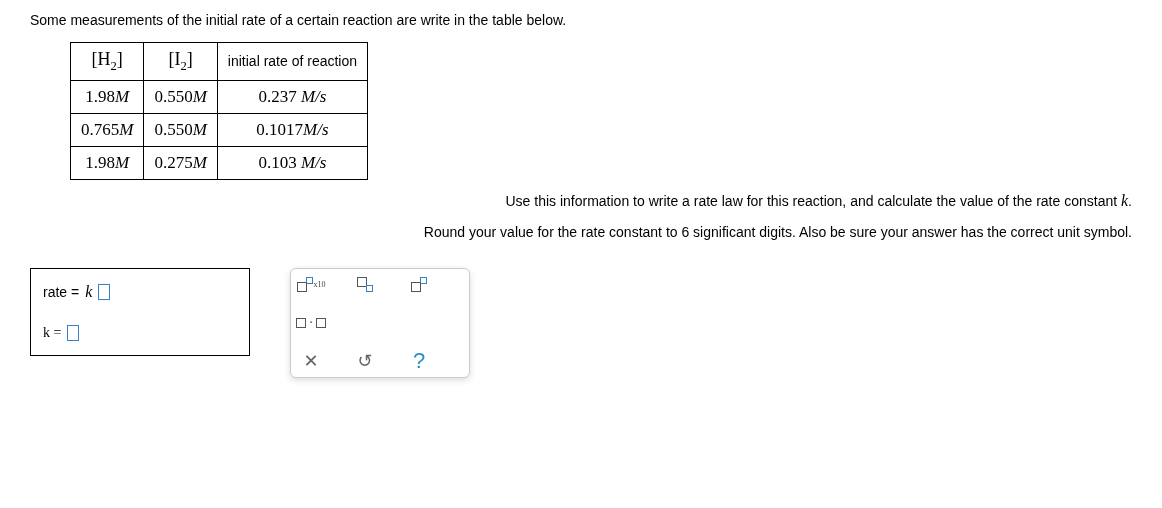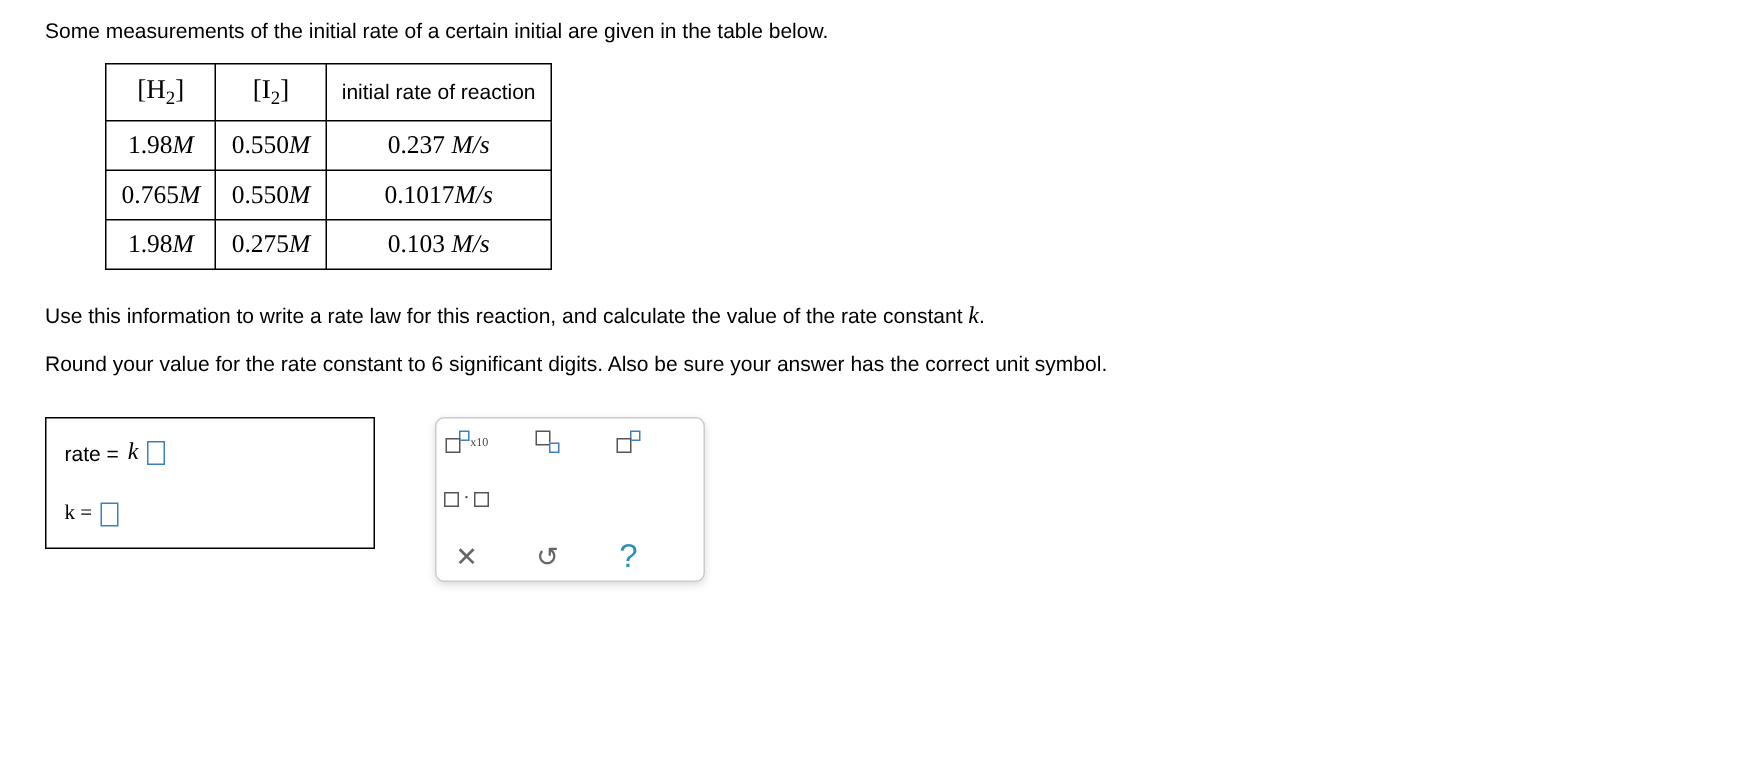--- a/index.html
+++ b/index.html
@@ -8,36 +8,36 @@
       font-size: 14px;
       color: #000;
       padding: 12px 30px;
       background: #fff;
       width: 1162px;
     }
     .intro { margin-bottom: 14px; }
     .data-table {
       border-collapse: collapse;
       margin-left: 40px;
-      margin-bottom: 22px;
+      margin-bottom: 12px;
       border-radius: 26px;
     }
     .data-table td, .data-table th {
       border: 1px solid #000;
       padding: 6px 10px;
       text-align: center;
       font-family: 'Times New Roman', serif;
       font-size: 17px;
       font-weight: normal;
     }
     .data-table th { font-family: Arial, Helvetica, sans-serif; font-size: 14px; font-weight: normal; }
     .data-table th.chem { font-family: 'Times New Roman', serif; font-size: 18px; font-weight: normal; }
     .sub { font-size: 0.7em; vertical-align: sub; }
     .italic { font-style: italic; }
-    .instr { margin-bottom: 14px; }
+    .instr { margin-bottom: 14px; text-align: right; }
     .answer-row { display: flex; gap: 40px; margin-top: 28px; align-items: flex-start; }
     .answer-box {
       border: 1px solid #000;
       width: 220px;
       padding: 14px 12px;
     }
     .ans-line { display: flex; align-items: center; gap: 6px; margin-bottom: 24px; font-family: Arial, sans-serif; font-size: 14px; text-align: center; }
     .ans-line:last-child { margin-bottom: 0; }
     .placeholder {
       display: inline-block;
@@ -75,21 +75,21 @@
     .super-box .top { margin-left: 9px; margin-bottom: -2px; }
     .sub-box { display:inline-flex; flex-direction:column; align-items:flex-start; }
     .sub-box .bot { margin-left: 9px; margin-top: -2px; }
     .action-icon { font-size: 18px; color: #666; }
     .help-icon { font-size: 22px; color: #2a8fbd; font-family: Arial; }
     .dot { font-size:14px; margin:0 3px; color:#555; }
   </style>
 </head>
 <body>
 
-<p class="intro">Some measurements of the initial rate of a certain initial are given in the table below.</p>
+<p class="intro">Some measurements of the initial rate of a certain reaction are write in the table below.</p>
 
 <table class="data-table">
   <tbody>
       <tr>
     <th class="chem">[<span>H</span><span class="sub">2</span>]</th>
     <th class="chem">[<span>I</span><span class="sub">2</span>]</th>
     <th>initial rate of reaction</th>
   </tr>
   <tr>
     <td><span>1.98</span><span class="italic">M</span></td>

